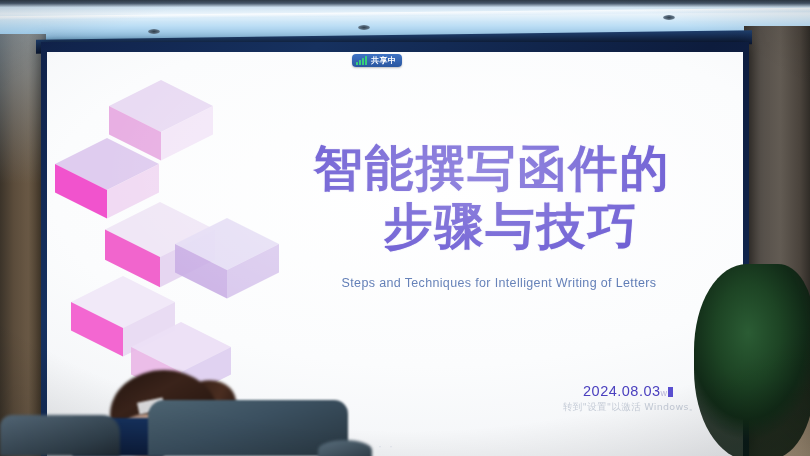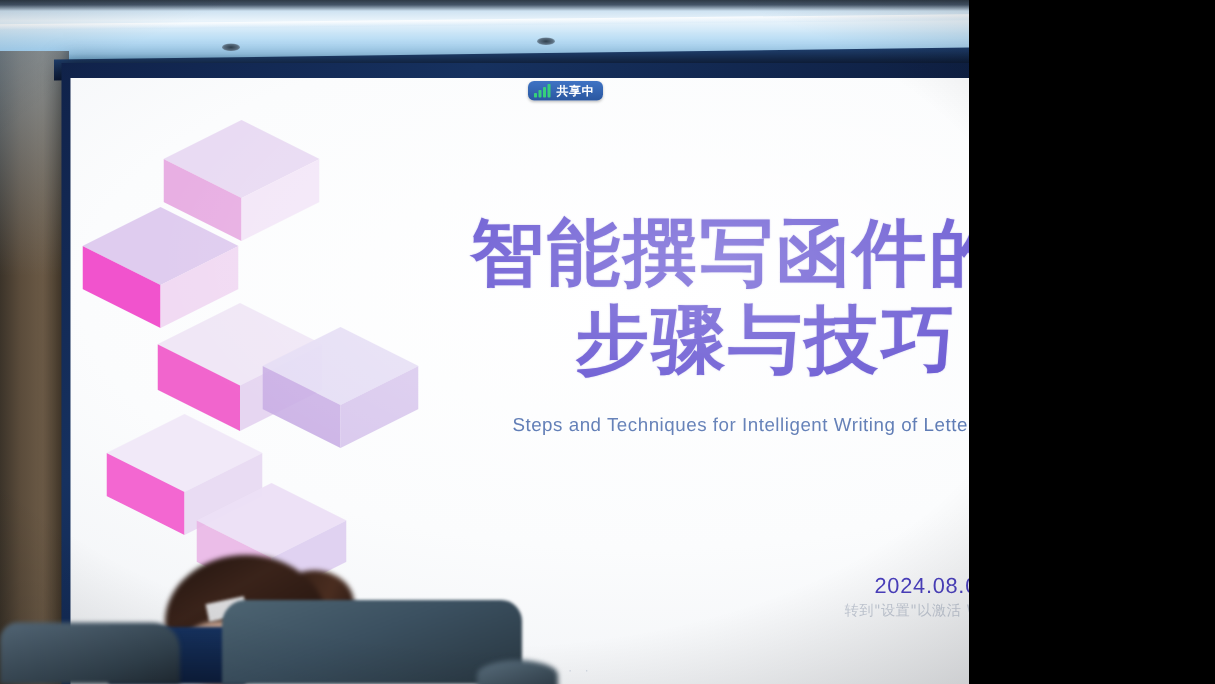--- a/index.html
+++ b/index.html
@@ -1,18 +1,18 @@
 <!DOCTYPE html>
 <html><head>
 <meta charset="utf-8">
 <style>
   html,body{margin:0;padding:0;background:#000;}
   body{width:810px;height:456px;overflow:hidden;font-family:"Liberation Sans","DejaVu Sans",sans-serif;}
 
-  #scene{position:relative;width:646px;height:456px;overflow:hidden;background:#2a2622;}
+  #scene{position:relative;width:810px;height:456px;overflow:hidden;background:#2a2622;}
 
   
   .ceiling{
     position:absolute;left:0;top:0;width:810px;height:46px;
     background:linear-gradient(180deg,#2e3a46 0%,#455568 7%,#cfe3f2 16%,#eaf4fb 30%,#bfe0f6 55%,#9ecef0 78%,#6aa9d4 92%,#2f4f6e 100%);
   }
   .ceiling-seam{
     position:absolute;left:0;top:12px;width:810px;height:4px;
     background:linear-gradient(180deg,rgba(255,255,255,.85),rgba(200,225,245,.25));
     transform:skewY(-0.6deg);

